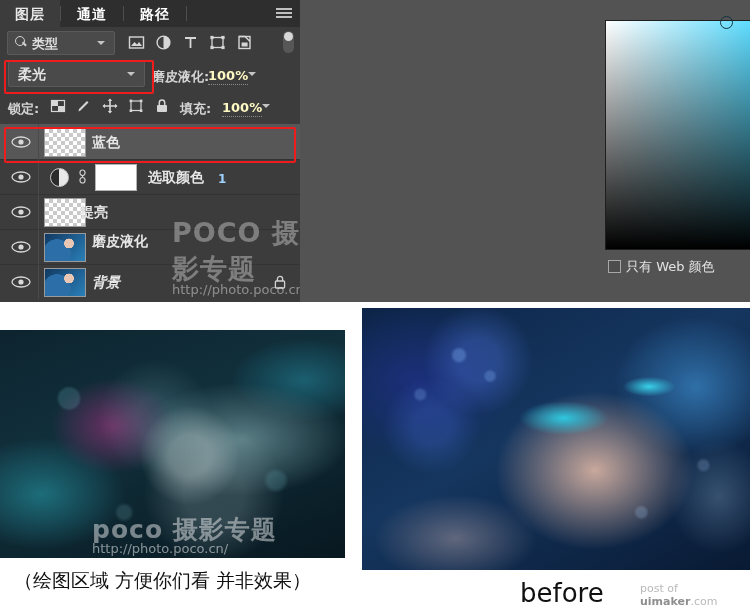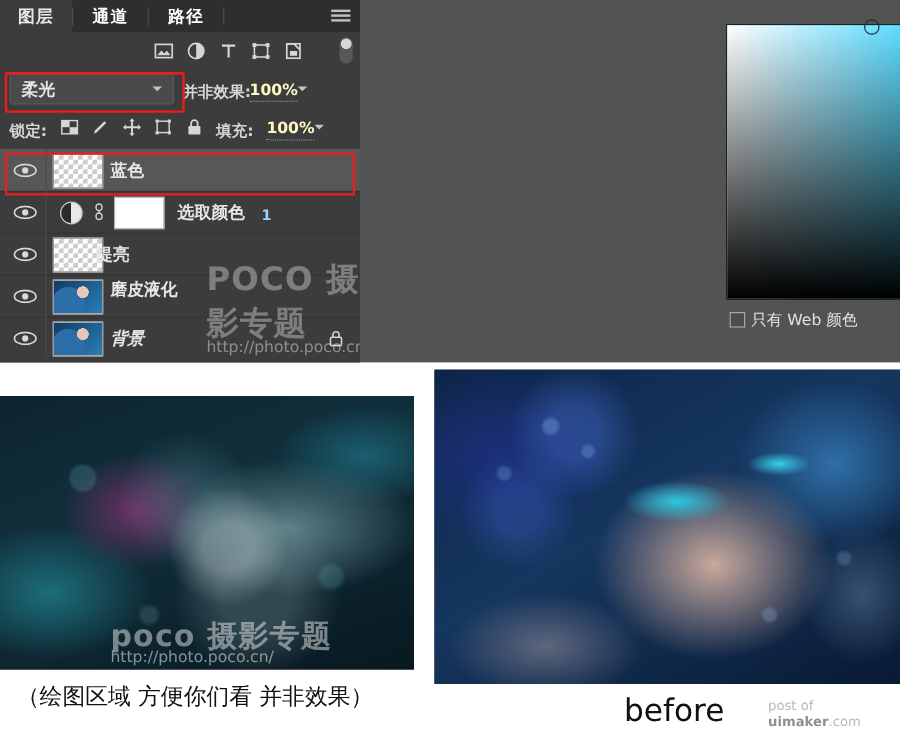--- a/index.html
+++ b/index.html
@@ -106,20 +106,25 @@
     <div class="tab" style="left:124px;width:62px;">路径</div>
     <div class="tab-sep" style="left:186px;"></div>
     <div class="hamburger">
       <i></i>
         <i></i>
         <i></i>
     </div>
   </div>
 
   <div class="filterbar">
+    <div class="kindbox">
+      <span class="mag"></span>
+      <span class="klabel">类型</span>
+      <span class="chev" style="position:absolute;right:9px;top:9px;"></span>
+    </div>
     <span class="ficon" style="left:128px;">
       <svg width="17" height="17" viewBox="0 0 17 17">
           <rect x="1.5" y="3" width="14" height="11" fill="none" stroke="#d6d6d6" stroke-width="1.4"></rect>
           <path d="M3 12l3.5-4 2.5 2.6L11 8l3 4z" fill="#d6d6d6"></path>
         </svg>
     </span>
     <span class="ficon" style="left:155px;">
       <svg width="17" height="17" viewBox="0 0 17 17">
           <circle cx="8.5" cy="8.5" r="6.4" fill="none" stroke="#d6d6d6" stroke-width="1.4"></circle>
           <path d="M8.5 2.1a6.4 6.4 0 0 1 0 12.8z" fill="#d6d6d6"></path>
@@ -147,21 +152,21 @@
         </svg>
     </span>
     <span class="toggle-knob"></span>
   </div>
 
   <div class="blendrow">
     <div class="blendbox">
       <span class="blabel">柔光</span>
       <span class="chev" style="position:absolute;right:9px;top:10px;"></span>
     </div>
-    <span class="rowlabel" style="left:152px;top:10px;">并非效果:</span>
+    <span class="rowlabel" style="left:152px;top:10px;">磨皮液化:</span>
     <span class="val" style="left:208px;top:10px;">100%</span>
     <span class="chev" style="position:absolute;left:248px;top:14px;"></span>
   </div>
 
   <div class="lockrow">
     <span class="rowlabel" style="left:8px;top:8px;">锁定:</span>
     <span class="lockicon" style="left:50px;">
       <svg width="16" height="16" viewBox="0 0 16 16">
           <rect x="1.5" y="2.5" width="13" height="11" fill="none" stroke="#d6d6d6" stroke-width="1.2"></rect>
           <rect x="1.5" y="2.5" width="6.5" height="5.5" fill="#d6d6d6"></rect>

